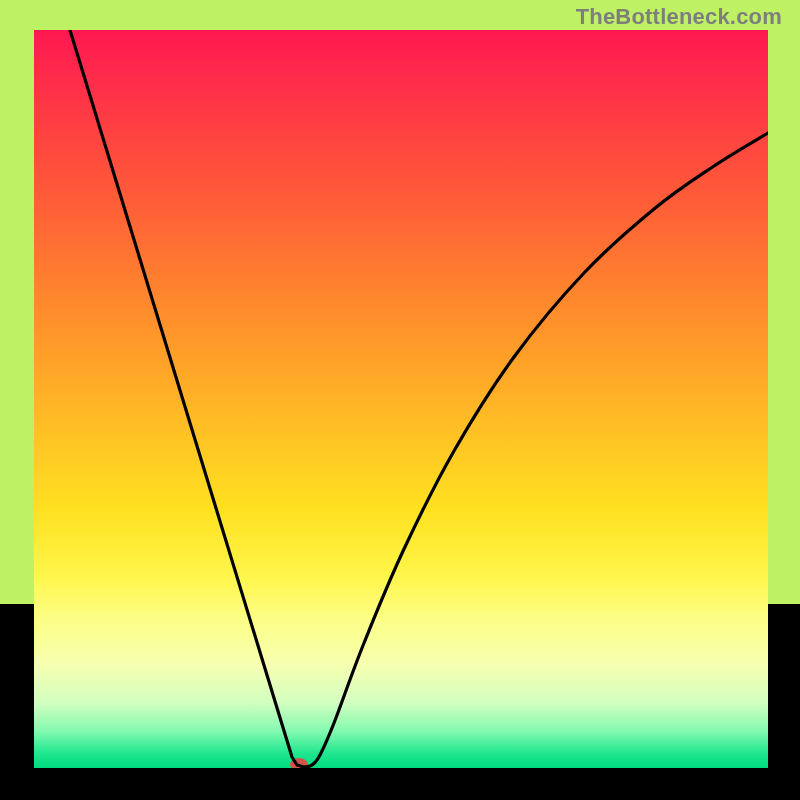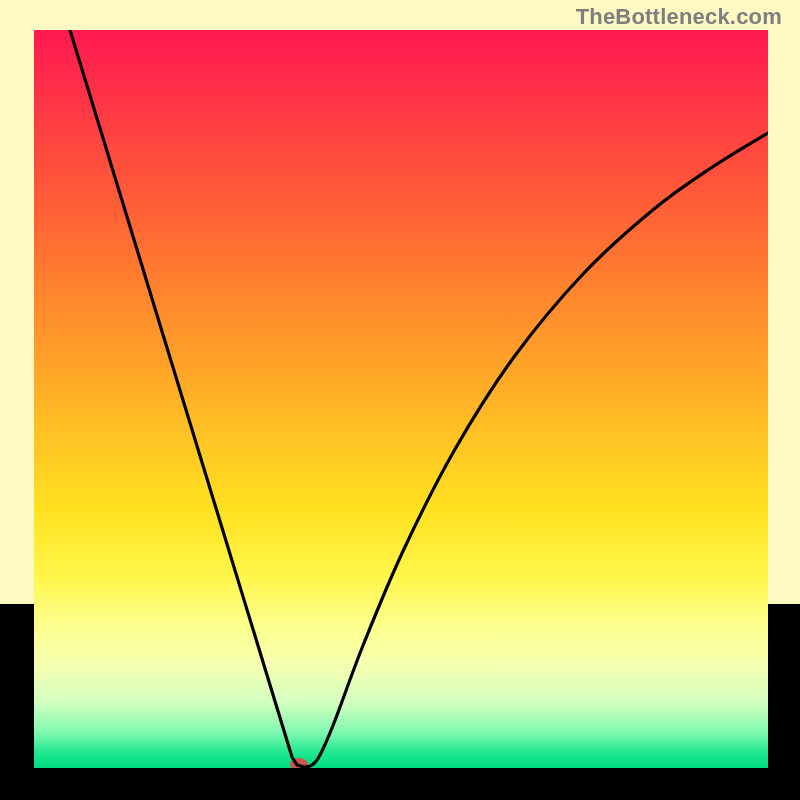--- a/index.html
+++ b/index.html
@@ -7,21 +7,21 @@
     padding: 0;
     width: 800px;
     height: 800px;
     background: #000;
     overflow: hidden;
   }
   .container {
     position: relative;
     width: 800px;
     height: 604px;
-    background: #fef9c3;
+    background: #bef264;
   }
   .watermark {
     position: absolute;
     top: 4px;
     right: 18px;
     font-family: Arial, Helvetica, sans-serif;
     font-size: 22px;
     font-weight: 600;
     color: #7e7e7e;
     letter-spacing: 0.2px;

